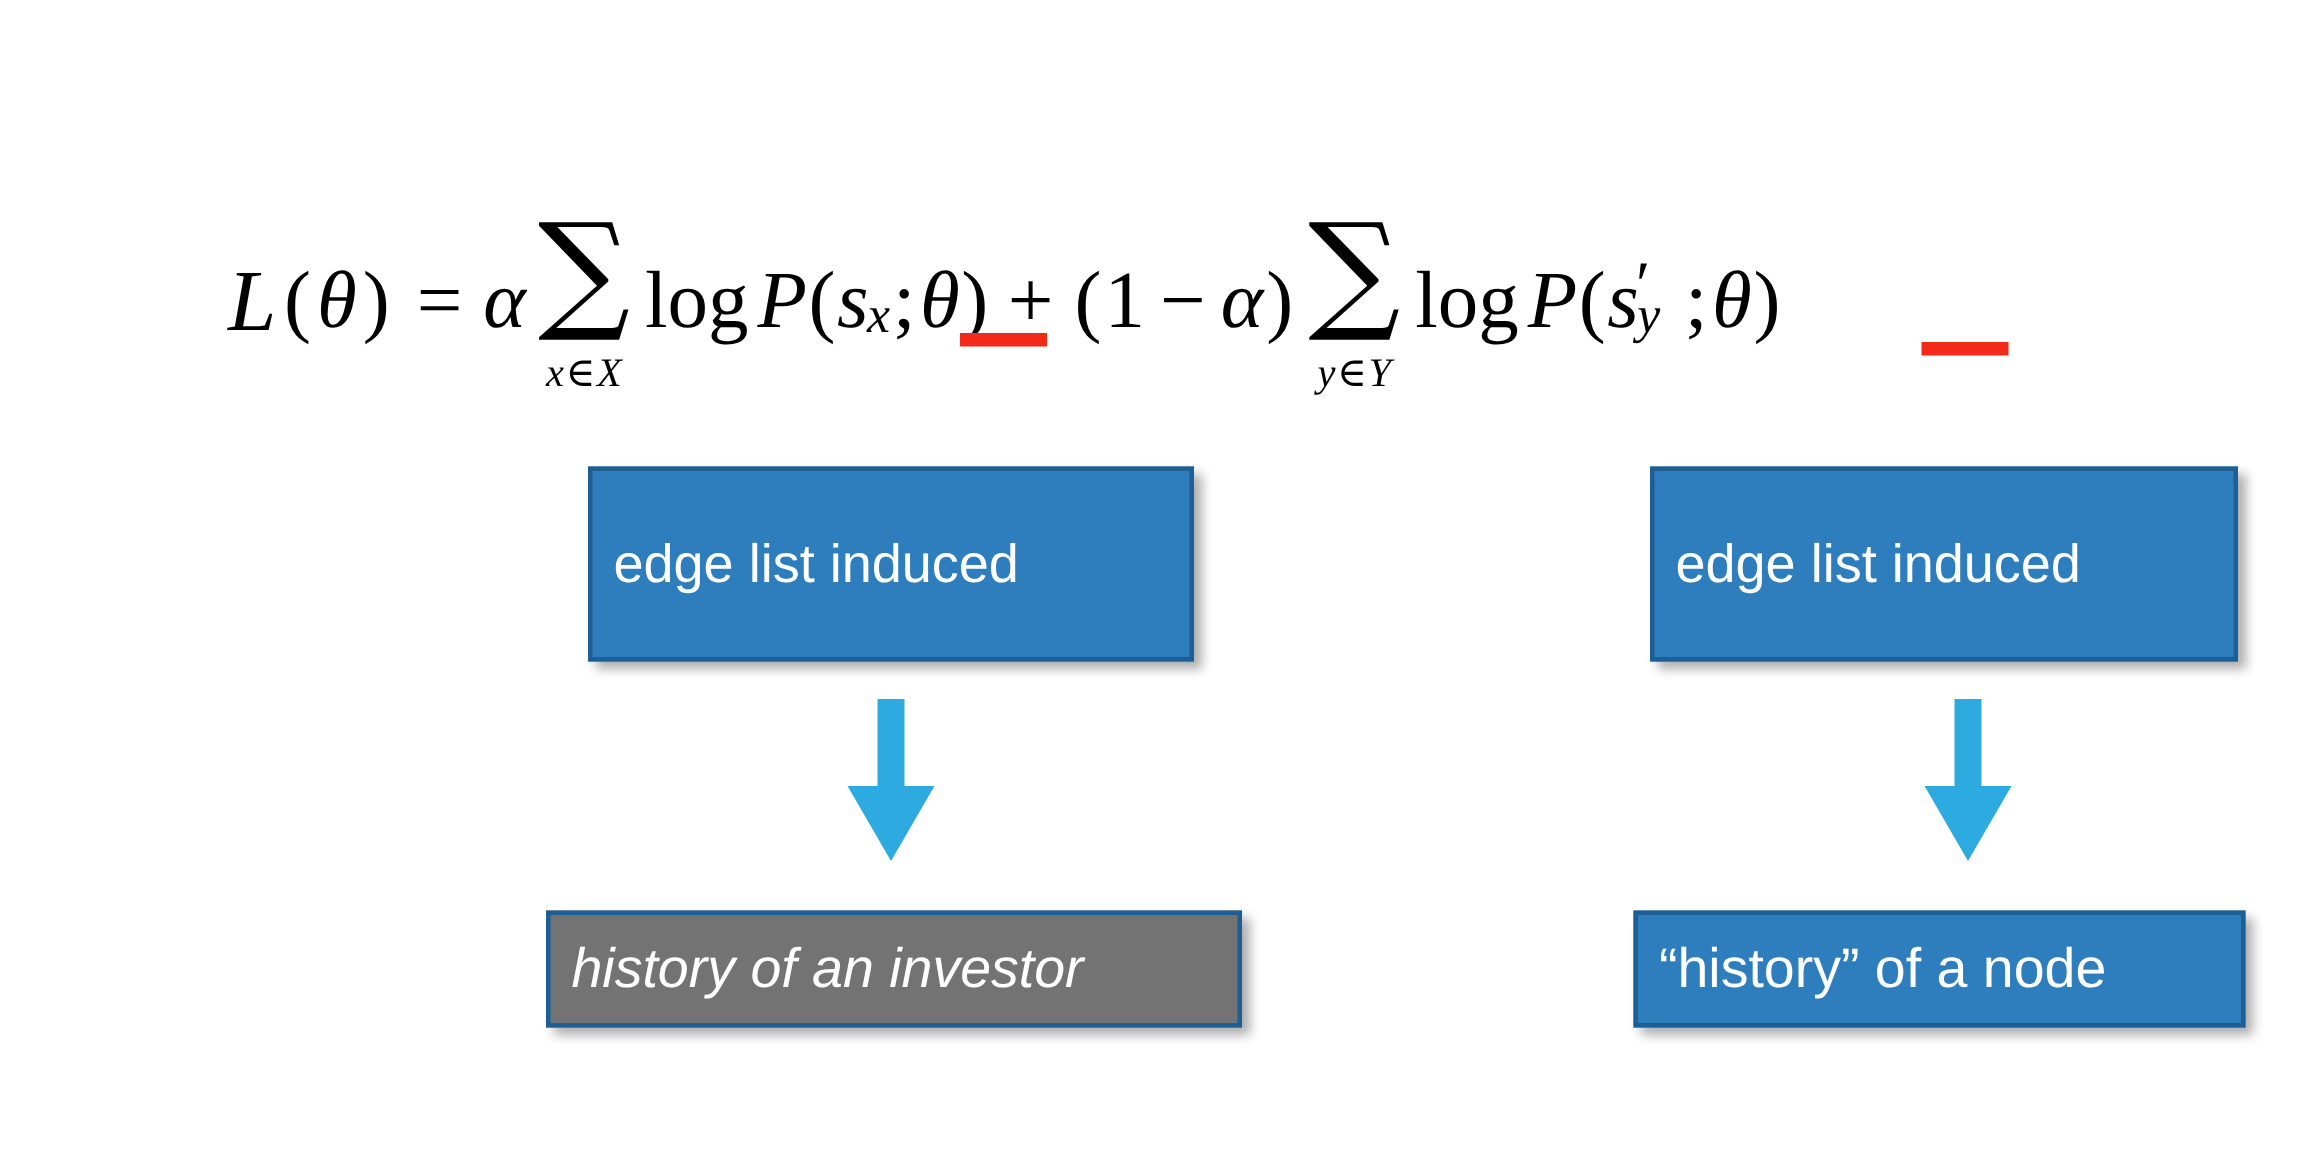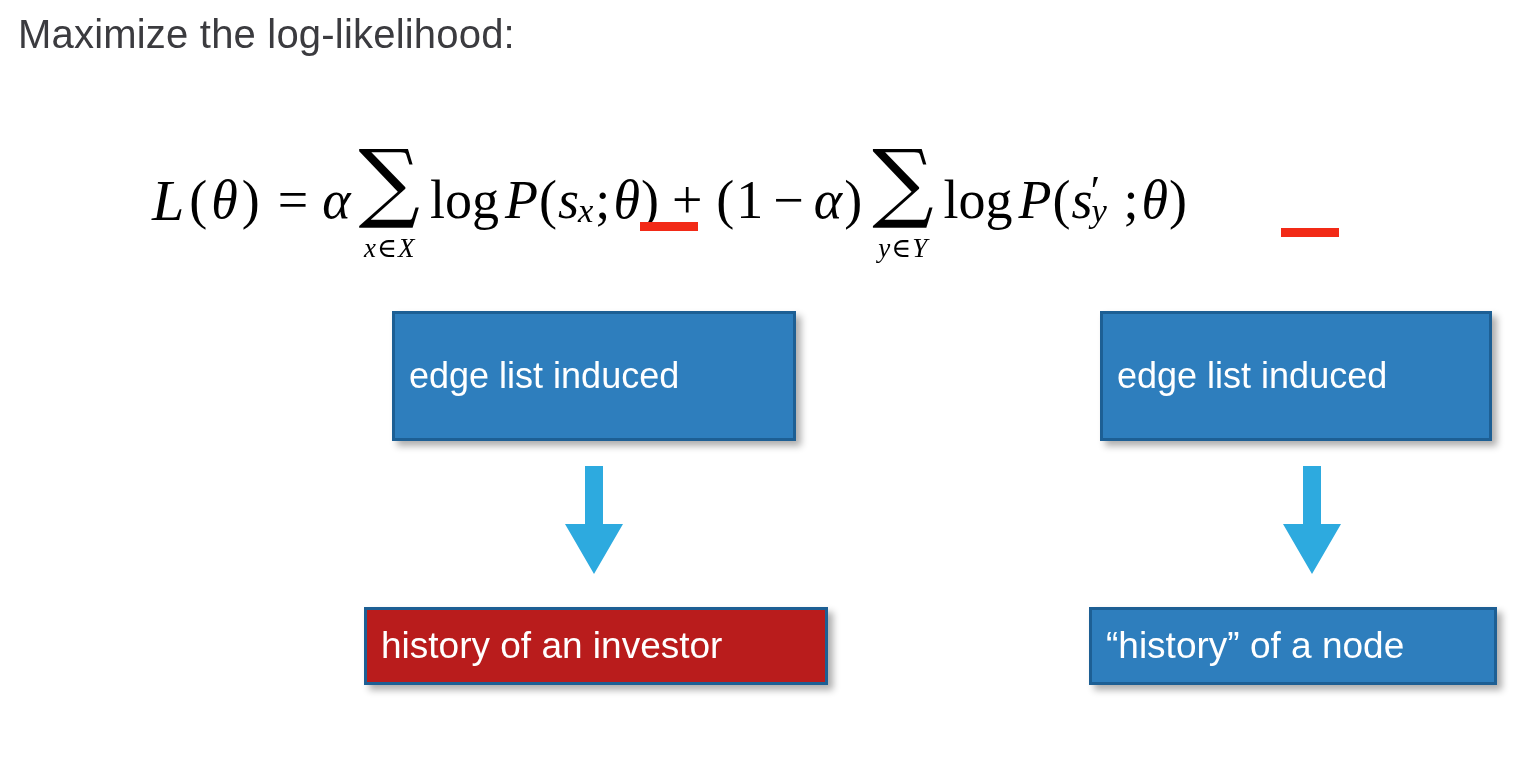--- a/index.html
+++ b/index.html
@@ -156,21 +156,20 @@
     height: 110px;
   }
   #arrow-left  { left: 561px; top: 466px; }
   #arrow-right { left: 1279px; top: 466px; }
 </style>
 </head>
 <body>
 
 <div id="slide" style="background: rgb(255, 255, 255); width: 1538px; height: 782px;">
 
-  <div id="title" style="color: rgb(59, 59, 63);">Maximize the log-likelihood:</div>
 
   <div id="formula">
     <div class="math">
 
       <span class="script-L">L</span>
         <span class="mo">(</span>
         <span class="mi">θ</span>
         <span class="mo">)</span>
 
       <span class="mo" style="padding:0 14px;">=</span>
@@ -222,21 +221,21 @@
   <div class="redbar" id="redbar-2" style="left: 1281px; top: 228px; width: 58px; background: rgb(242, 42, 23);"></div>
 
   <div class="box box-top" id="box-source" style="background: rgb(46, 126, 189); border-color: rgb(29, 95, 148); color: rgb(255, 255, 255);">
     <span class="line">edge list induced</span>
   </div>
 
   <div class="box box-top" id="box-target" style="background: rgb(46, 126, 189); border-color: rgb(29, 95, 148); color: rgb(255, 255, 255);">
     <span class="line">edge list induced</span>
   </div>
 
-  <div class="box box-bottom" id="box-investor" style="background: #b91c1c; border-color: rgb(29, 95, 148); color: rgb(255, 255, 255);">
+  <div class="box box-bottom" id="box-investor" style="background: #737373; border-color: rgb(29, 95, 148); color: rgb(255, 255, 255); font-style: italic;">
     <span class="line">history of an investor</span>
   </div>
 
   <div class="box box-bottom" id="box-stock" style="background: rgb(46, 126, 189); border-color: rgb(29, 95, 148); color: rgb(255, 255, 255);">
     <span class="line">“history” of a node</span>
   </div>
 
   <svg class="arrow" id="arrow-left" viewBox="0 0 66 110">
     <polygon points="24,0 42,0 42,58 62,58 33,108 4,58 24,58" fill="#2daadf"></polygon>
   </svg>

